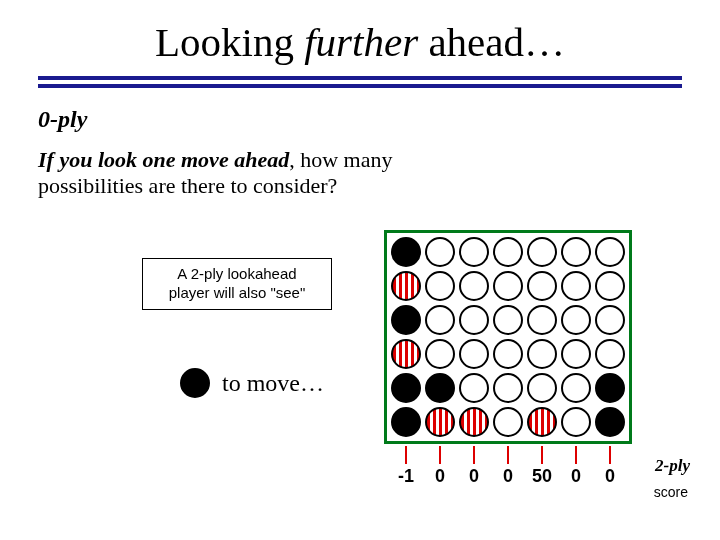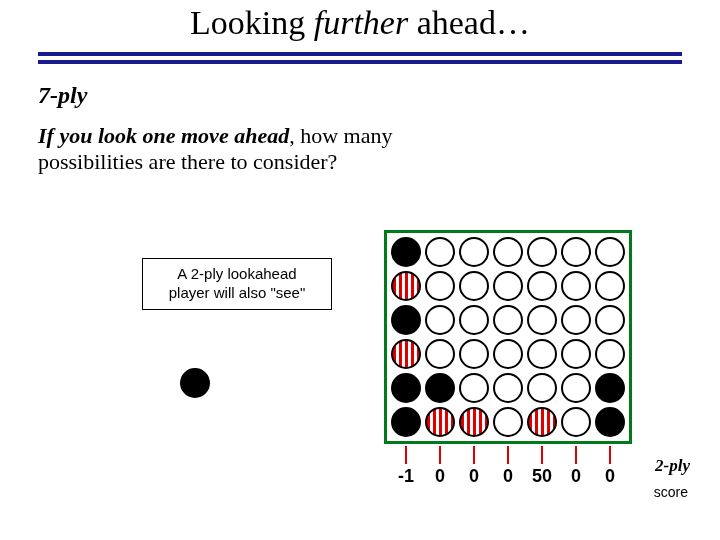--- a/index.html
+++ b/index.html
@@ -7,22 +7,22 @@
     width: 720px;
     height: 540px;
     background: #fff;
     font-family: "Times New Roman", Times, serif;
     color: #000;
     position: relative;
     overflow: hidden;
   }
   .title {
     text-align: center;
-    font-size: 34px;
-    padding-top: 4px;
+    font-size: 41px;
+    padding-top: 18px;
     padding-bottom: 8px;
   }
   .title .further { font-style: italic; }
   .hr-set {
     position: relative;
     height: 20px;
     margin: 0 38px 0 38px;
   }
   .hr-set .bar1, .hr-set .bar2 {
     position: absolute;
@@ -155,34 +155,35 @@
 <div class="title">
   <span>Looking </span><span class="further">further</span><span> ahead…</span>
 </div>
 
 <div class="hr-set">
   <div class="bar1"></div>
   <div class="bar2"></div>
 </div>
 
 <div class="row1">
-  <div class="zply">7-ply</div>
+  <div class="zply">0-ply</div>
 </div>
 
 <div class="question">
   <span class="lead">If you look one move ahead</span><span>, how many possibilities are there to consider?</span>
 </div>
 
 <div class="note-box">
   <div>A 2-ply lookahead</div>
   <div>player will also "see"</div>
 </div>
 
 <div class="tomove">
   <span class="chip"></span>
+  <span> to move…</span>
 </div>
 
 <div class="board-wrap">
   <div class="board" id="board">
       <div class="cell">
         <div class="disc black"></div>
       </div>
       <div class="cell">
         <div class="disc"></div>
       </div>

